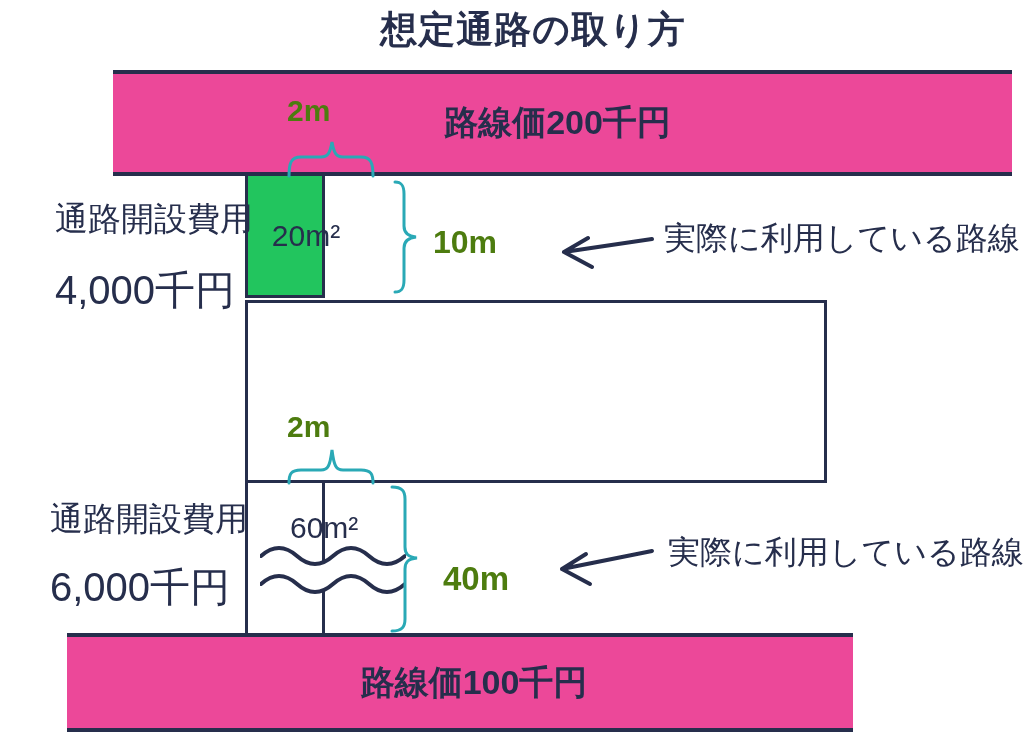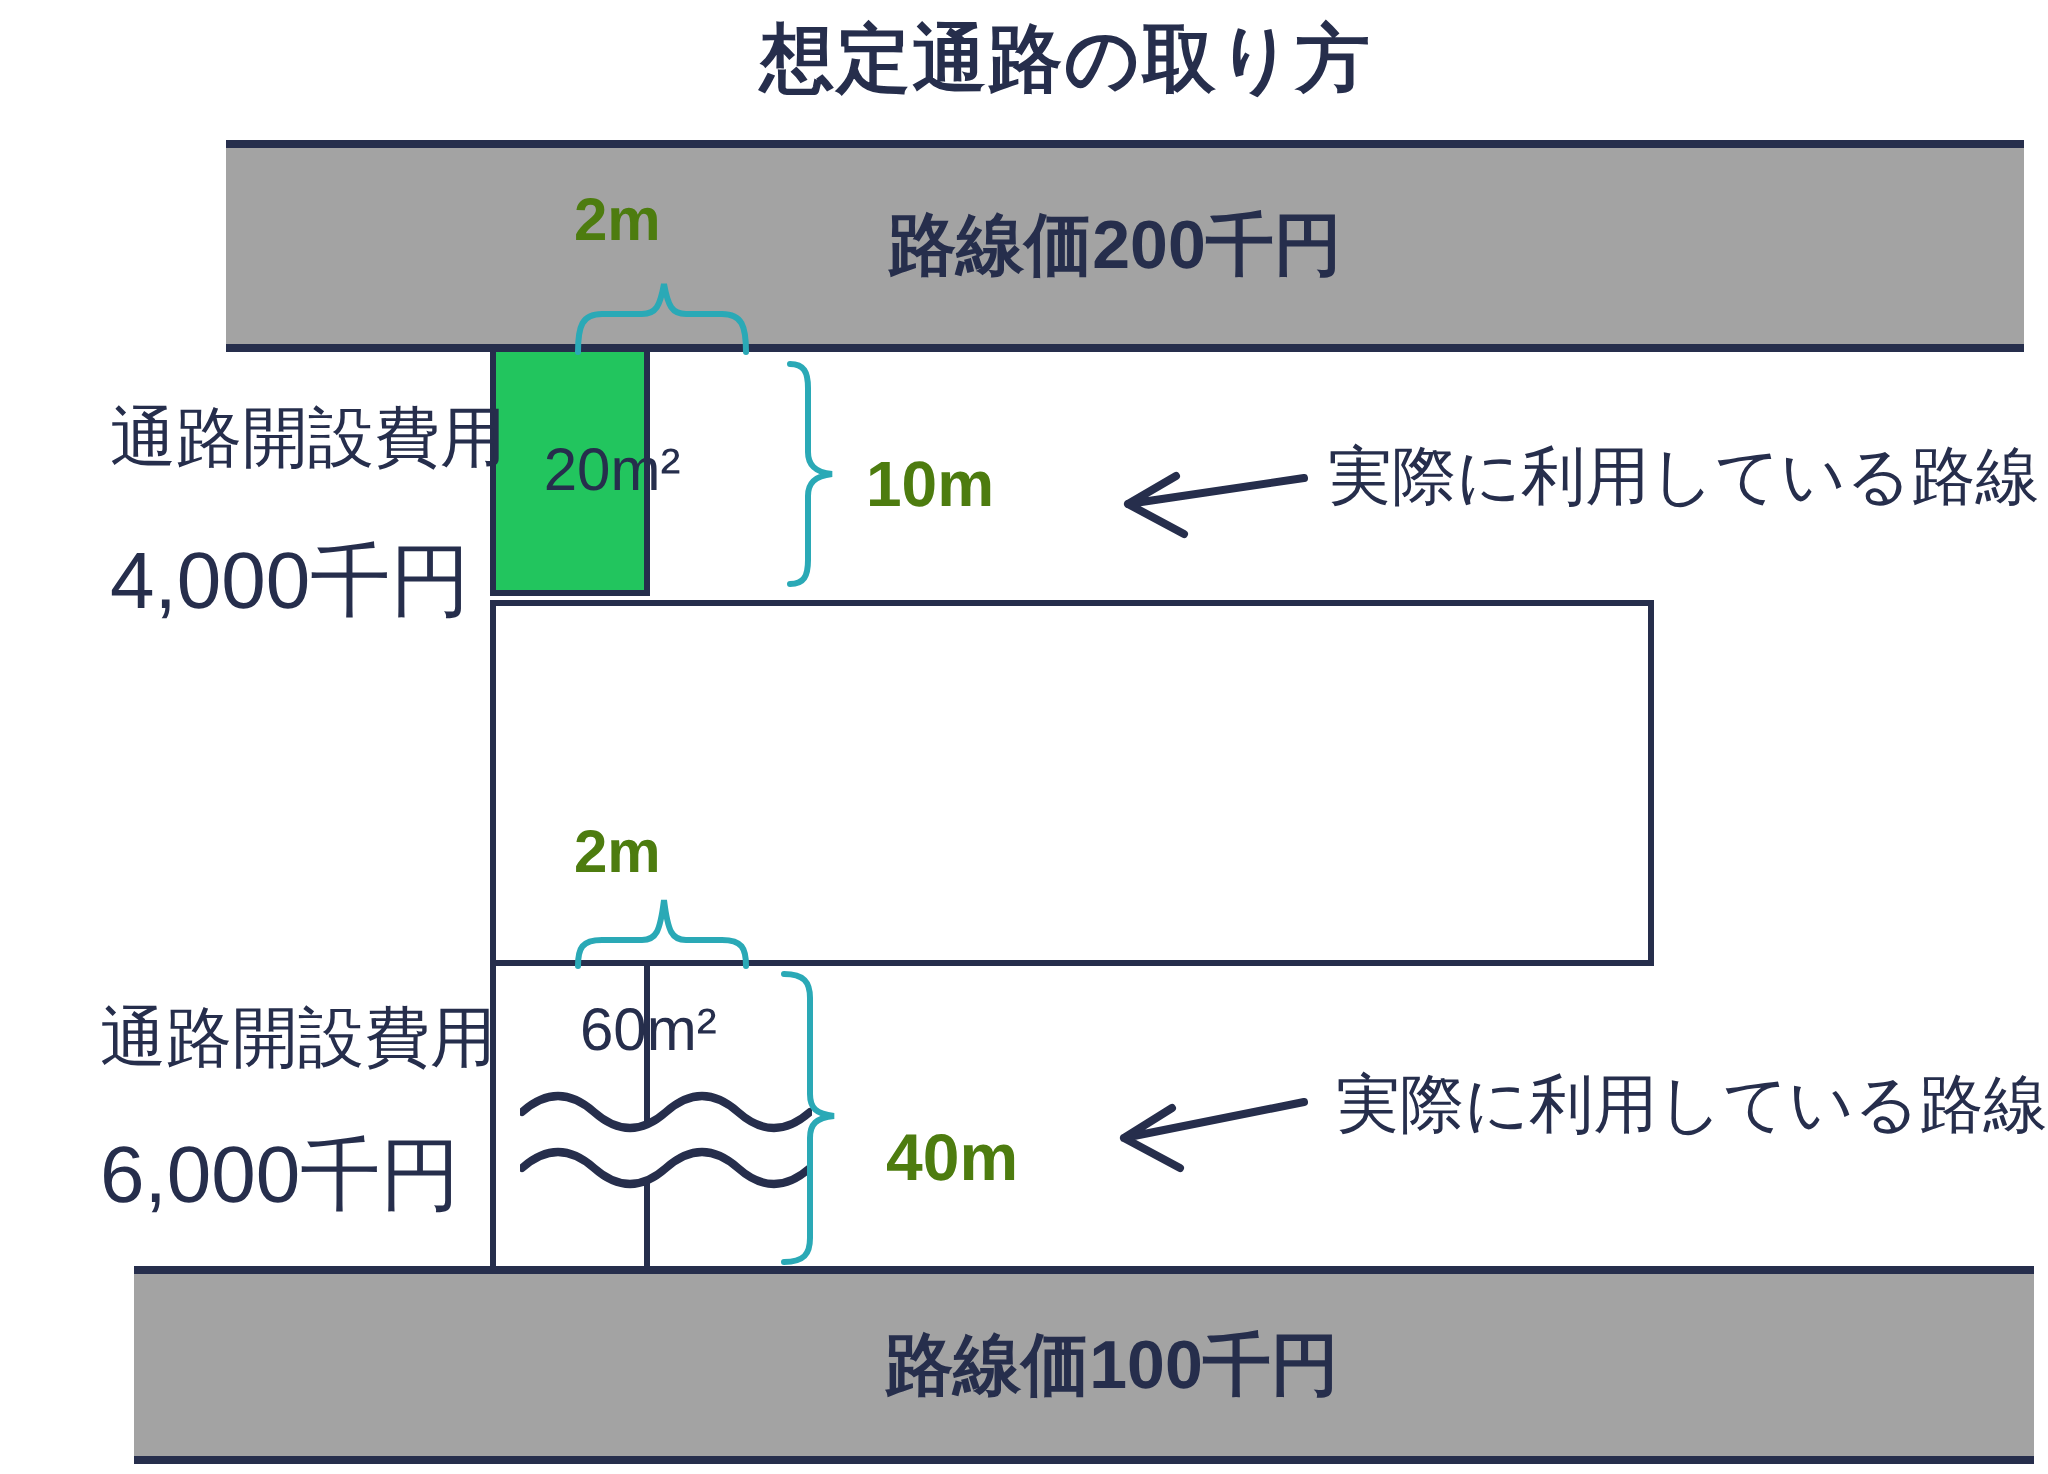--- a/index.html
+++ b/index.html
@@ -9,46 +9,46 @@
     position:relative; width:1024px; height:737px; background:#ffffff;
     overflow:hidden; color:#262e4c;
   }
   .abs { position:absolute;padding-left:42px; }
   .navy { color:#262e4c; }
   #title {
     left:0; top:5px; width:1024px; text-align:center;
     font-size:37px; font-weight:bold; letter-spacing:1px;
   }
   .road-band {
-    background:#a3a3a3;
+    background:#ec4899;
     border-top:4px solid #262e4c; border-bottom:4px solid #262e4c;
     display:flex; align-items:center; justify-content:center;
   }
   #road-top  { left:113px; top:70px;  width:899px; height:106px; }
-  #road-bottom { left:67px; top:633px; width:950px; height:99px; }
+  #road-bottom { left:67px; top:633px; width:786px; height:99px; }
   .road-label { font-size:34px; font-weight:bold; }
   #road-top .road-label { margin-right:52px; }
   #road-bottom .road-label { margin-right:14px; }
   #corridor-top {
     left:245px; top:176px; width:80px; height:122px; background:#22c55e;
     border-left:3px solid #262e4c; border-right:3px solid #262e4c;
     border-bottom:3px solid #262e4c;
     display:flex; align-items:center; justify-content:center;
   }
   #parcel {
     left:245px; top:300px; width:582px; height:183px;
     background:#ffffff; border:3px solid #262e4c;
   }
   #corridor-bottom {
     left:245px; top:483px; width:80px; height:150px; background:#ffffff;
     border-left:3px solid #262e4c; border-right:3px solid #262e4c;
     text-align:center;
   }
   .area-label { font-size:30px; color:#262e4c; }
-  #corridor-bottom .area-label { display:inline-block; margin-top:16px; }
+  #corridor-bottom .area-label { display:inline-block; margin-top:28px; }
   .dim { color:#4d7c0f; font-weight:bold; }
   #dim-2m-top { left:245px; top:94px; width:84px; text-align:center; font-size:30px; }
   #dim-2m-bottom { left:245px; top:410px; width:84px; text-align:center; font-size:30px; }
   #dim-10m { left:391px; top:224px; font-size:32px; }
   #dim-30m { left:401px; top:560px; font-size:33px; }
   .cost1 { font-size:33px; }
   .cost2 { font-size:40px; }
   #cost-top-1 { left:13px; top:197px; }
   #cost-top-2 { left:13px; top:263px; }
   #cost-bottom-1 { left:8px; top:497px; }

